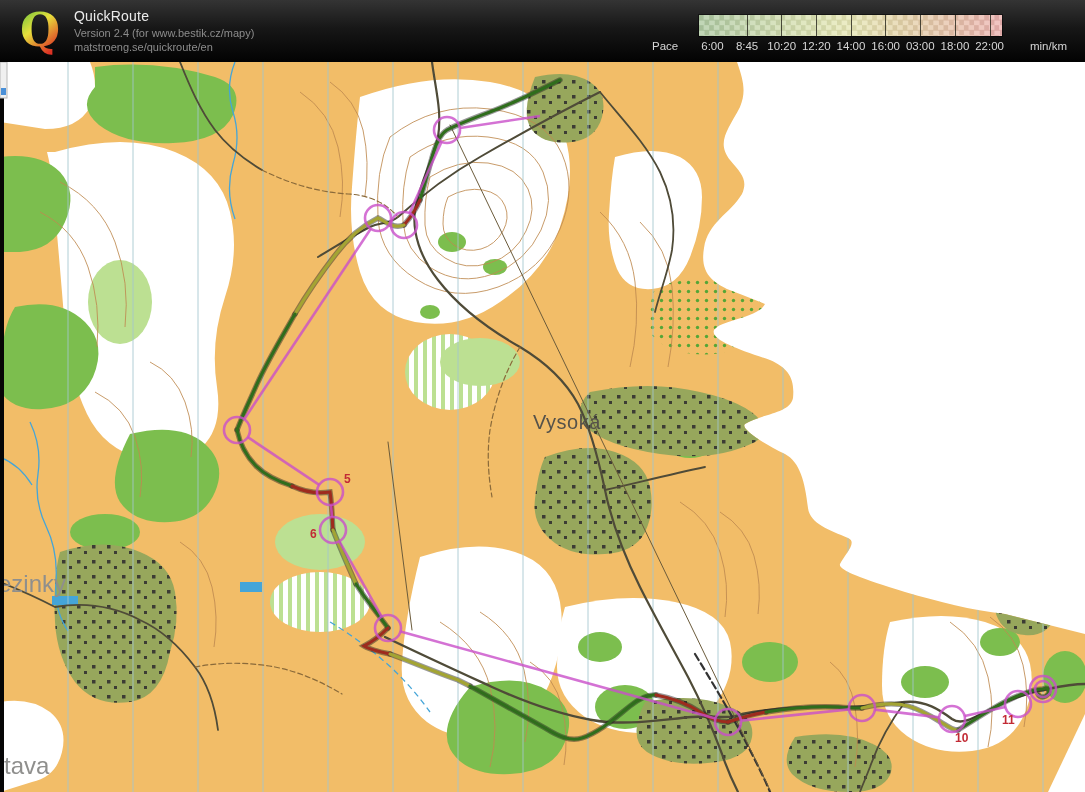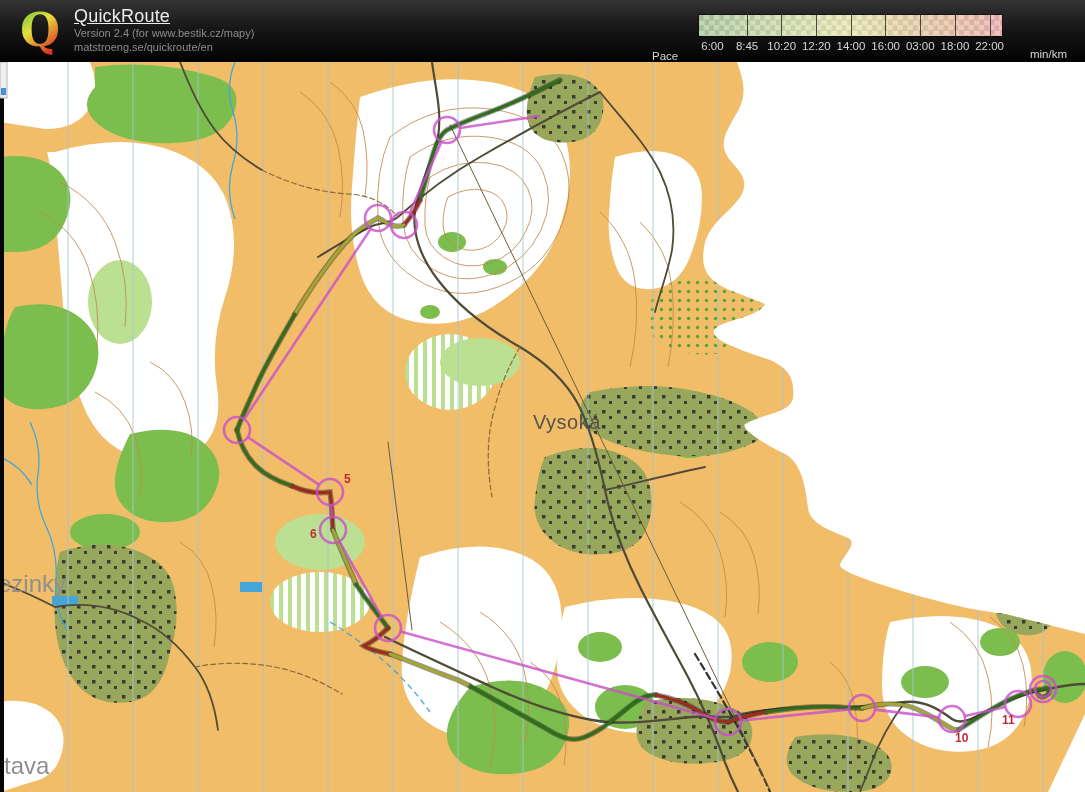--- a/index.html
+++ b/index.html
@@ -5,36 +5,36 @@
   html,body{margin:0;padding:0;background:#000;width:1085px;height:792px;overflow:hidden;
     font-family:"Liberation Sans", sans-serif;}
   #app{position:relative;width:1085px;height:792px;}
 
   
   #header{position:absolute;top:0;left:0;width:1085px;height:62px;
     background:linear-gradient(180deg,#343434 0%,#171717 45%,#020202 100%);
     display:flex;align-items:flex-start;}
   #logo{width:48px;height:50px;margin:6px 10px 0 16px;flex:0 0 auto;}
   #titleblock{margin-top:6px;}
-  #app-title{color:#ececec;font-size:18px;line-height:20px;font-weight:400;letter-spacing:.2px;text-decoration:underline;}
+  #app-title{color:#ececec;font-size:14px;line-height:20px;font-weight:400;letter-spacing:.2px;}
   .subline{color:#8c8c8c;font-size:11px;line-height:14px;}
   #legend{position:absolute;left:652px;top:13px;width:415px;height:44px;}
   #pace-bar{position:absolute;left:47px;top:2px;width:303px;height:21px;
     outline:1px solid rgba(0,0,0,.45);
     background-image:
       repeating-linear-gradient(90deg, transparent 0 33.6px, rgba(35,35,25,.8) 33.6px 34.7px),
       repeating-conic-gradient(rgba(255,255,255,.22) 0% 25%, rgba(0,0,0,.06) 0% 50%),
       linear-gradient(90deg,var(--pg0),var(--pg1),var(--pg2),var(--pg3),var(--pg4),var(--pg5),var(--pg6));
     background-position:14px 0,0 0,0 0;
     background-size:auto 100%,10.2px 10.2px,100% 100%;}
   #legend-labels{position:absolute;left:0;top:27px;width:415px;height:15px;color:#d6d6d6;font-size:11.5px;}
-  #pace-label{position:absolute;left:0;top:10px;}
+  #pace-label{position:absolute;left:0;top:0;}
   #pace-ticks{position:absolute;left:43px;top:0;width:312px;display:flex;justify-content:center;}
   #pace-ticks span{flex:0 0 34.65px;text-align:center;white-space:nowrap;}
-  #pace-unit{position:absolute;right:0;top:8px;}
+  #pace-unit{position:absolute;right:0;top:0;}
 
   
   #map-wrap{position:absolute;top:62px;left:0;width:1085px;height:730px;background:#ffffff;}
   svg{display:block;}
   .contours{fill:none;stroke:var(--contour);stroke-width:.9;opacity:.95;}
   .roads{fill:none;stroke:var(--road);stroke-linecap:round;}
   .grid{stroke:var(--grid_line);stroke-width:1;opacity:.85;}
   .stream{fill:none;stroke:var(--water);stroke-width:1.3;}
   .course{stroke:var(--course_magenta);fill:none;stroke-width:2.6;opacity:.8;}
   .tk-under{fill:none;stroke:var(--track_outline);stroke-width:5.4;opacity:.45;stroke-linecap:round;}

